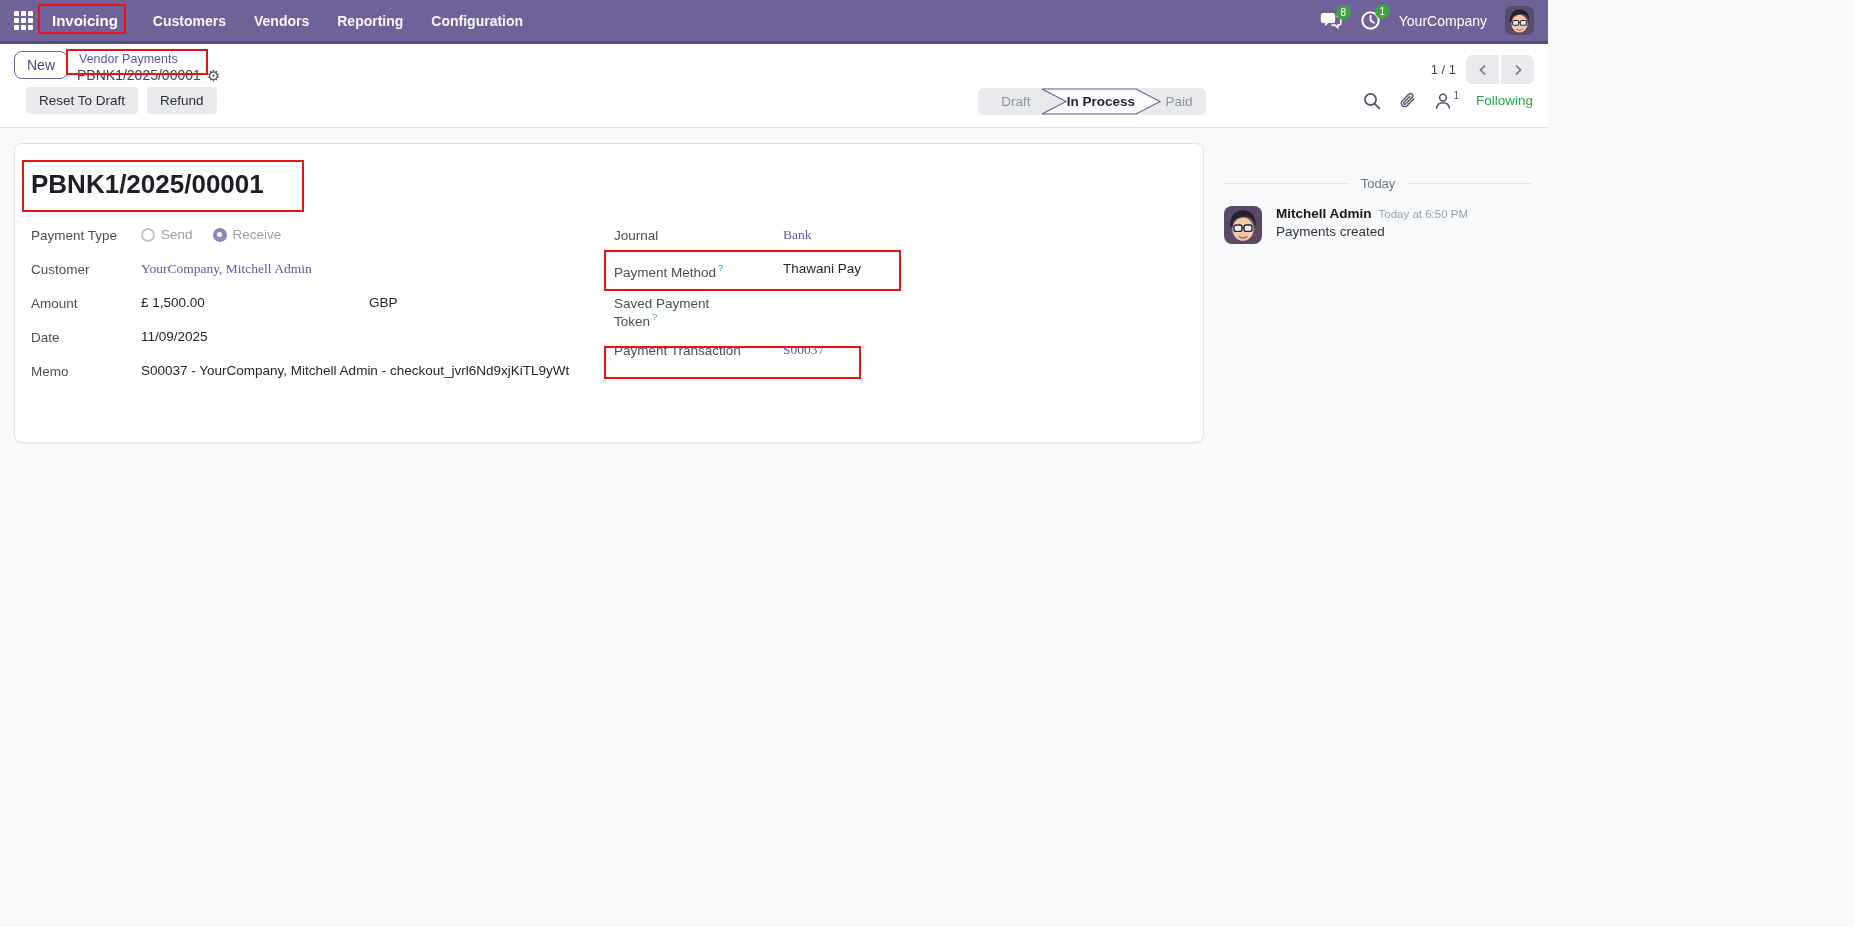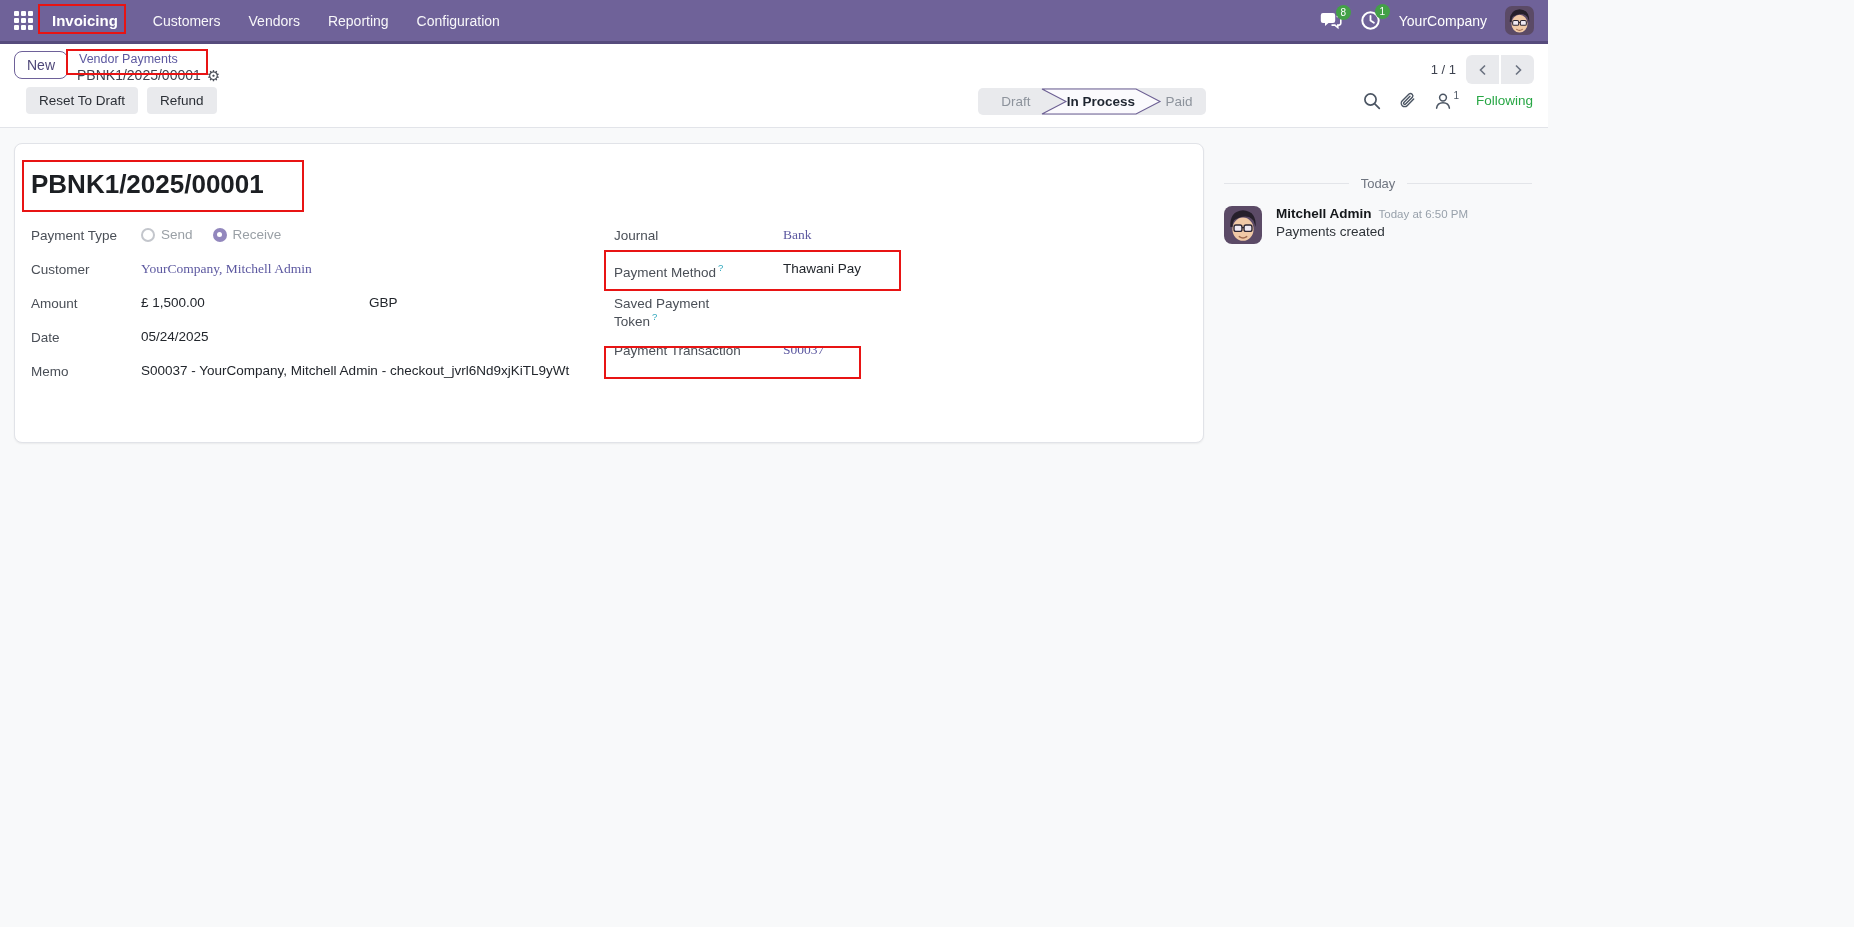--- a/index.html
+++ b/index.html
@@ -8,21 +8,21 @@
 
   
   .navbar { height:44px; background:#6f6299; border-bottom:3px solid #564b7c;
     display:flex; align-items:center; padding:0 14px; gap:10px; color:#fff; }
   .apps-grid { width:19px; height:19px; display:grid; grid-template-columns:repeat(3,5px);
     grid-template-rows:repeat(3,5px); gap:2px; cursor:pointer; }
   .apps-grid i { background:#fff; border-radius:1px; }
   .app-name { font-size:15px; font-weight:600; padding:4px 9px; cursor:pointer; }
   .nav-menu { display:flex; gap:4px; margin-left:4px; }
   .nav-item { padding:5px 12px; font-size:14px; color:rgba(255,255,255,.95);
-    border-radius:4px; cursor:pointer; }
+    border-radius:4px; cursor:pointer;font-weight:bold; }
   .nav-right { margin-left:auto; display:flex; align-items:center; gap:18px; }
   .icon-badge-wrap { position:relative; cursor:pointer; display:flex; }
   .badge { position:absolute; top:-6px; right:-9px; background:#43a047; color:#fff;
     font-size:10px; min-width:15px; height:15px; border-radius:8px;
     display:flex; align-items:center; justify-content:center; padding:0 3px; }
   .company-name { font-size:14px; cursor:pointer; }
   .avatar-sm { width:29px; height:29px; border-radius:7px; overflow:hidden; cursor:pointer; }
 
   
   .control-panel { background:#fff; padding:7px 14px 0; border-bottom:1px solid #e2e4e9;
@@ -243,21 +243,21 @@
               <span class="flabel">Customer</span>
               <span class="fvalue"><a class="purple">YourCompany, Mitchell Admin</a></span>
             </div>
             <div class="frow">
               <span class="flabel">Amount</span>
               <span class="fvalue amount-cell">£ 1,500.00</span>
               <span class="fvalue">GBP</span>
             </div>
             <div class="frow">
               <span class="flabel">Date</span>
-              <span class="fvalue">05/24/2025</span>
+              <span class="fvalue">11/09/2025</span>
             </div>
             <div class="frow">
               <span class="flabel">Memo</span>
               <span class="fvalue memo-cell">S00037 - YourCompany, Mitchell Admin - checkout_jvrl6Nd9xjKiTL9yWt</span>
             </div>
           </div>
 
           <div class="fcol">
             <div class="frow">
               <span class="flabel-r">Journal</span>

